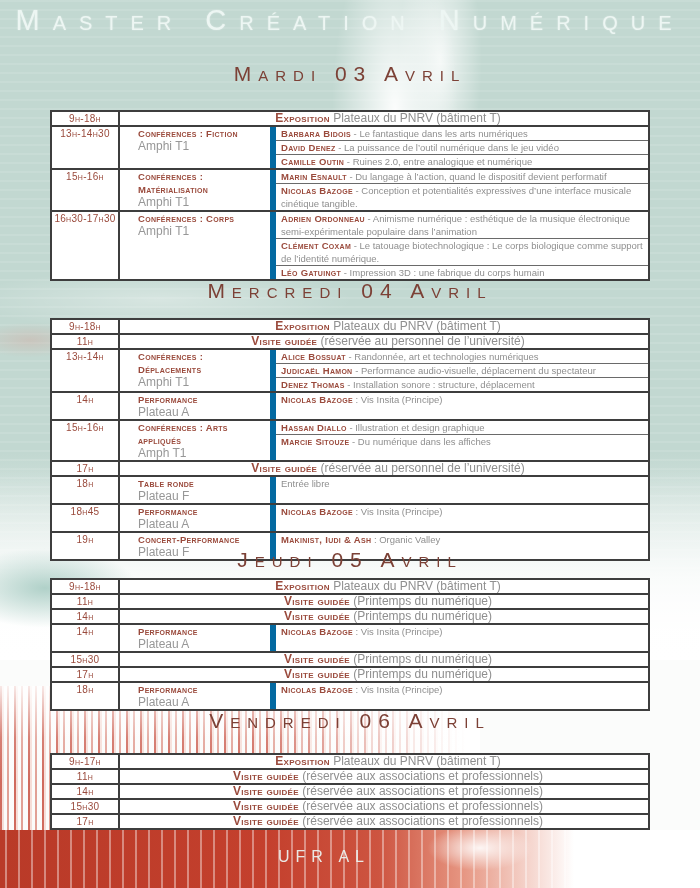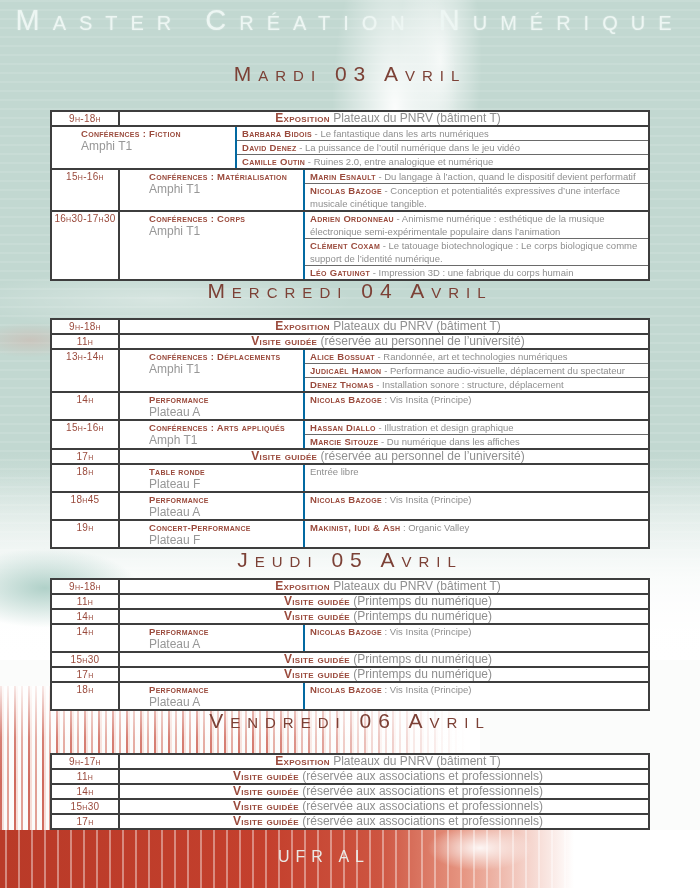--- a/index.html
+++ b/index.html
@@ -62,21 +62,21 @@
     position:absolute;left:50px;width:600px;background:#ffffff;
     border:2px solid #3e3e3e;box-sizing:border-box;
   }
   .row{display:flex;border-top:2px solid #3e3e3e;min-height:13px;align-items:stretch;}
   .row:first-child{border-top:none;border-radius:6px;}
   .cell-time{
     flex:0 0 66px;border-right:2px solid #3e3e3e;
     text-align:center;color:#9a4a3c;font-variant:small-caps;
     font-size:10px;line-height:13px;font-weight:500;letter-spacing:0.3px;
   }
-  .cell-cat{flex:0 0 156px;border-right:2px solid #0369a1;padding:0 0;box-sizing:border-box;margin-left:29px;}
+  .cell-cat{flex:0 0 156px;border-right:6px solid #0369a1;padding:0 18px;box-sizing:border-box;}
   .cat-label{color:#9a4a3c;font-variant:small-caps;font-size:9.5px;line-height:13px;font-weight:600;letter-spacing:0.3px;}
   .cat-loc{color:#979797;font-size:12px;line-height:13px;}
   .cell-content{flex:1 1 auto;min-width:0;}
   .entry{border-top:1px solid #6a6a6a;padding:0 5px;font-size:9.5px;line-height:13px;}
   .entry:first-child{border-top:none;}
   .entry-name{color:#9a4a3c;font-variant:small-caps;font-weight:600;letter-spacing:0.3px;}
   .entry-desc{color:#8f8f8f;}
   .merged{flex:1 1 auto;text-align:center;font-size:12px;line-height:13px;padding-left:8px;}
   .footer-text{
     position:absolute;top:848px;left:0;width:648px;text-align:center;
@@ -100,20 +100,21 @@
   <div class="day-heading" style="top:62px;">Mardi 03 Avril</div>
   <div class="sched" style="top:110px;">
     <div class="row">
       <div class="cell-time">9h-18h</div>
       <div class="merged">
         <span class="entry-name">Exposition</span>
         <span class="entry-desc">Plateaux du PNRV (bâtiment T)</span>
       </div>
     </div>
     <div class="row">
+      <div class="cell-time">13h-14h30</div>
       <div class="cell-cat">
         <div class="cat-label">Conférences : Fiction</div>
         <div class="cat-loc">Amphi T1</div>
       </div>
       <div class="cell-content">
         <div class="entry"><span class="entry-name">Barbara Bidois</span> <span class="entry-desc">- Le fantastique dans les arts numériques</span></div>
         <div class="entry"><span class="entry-name">David Denez</span> <span class="entry-desc">- La puissance de l’outil numérique dans le jeu vidéo</span></div>
         <div class="entry"><span class="entry-name">Camille Outin</span> <span class="entry-desc">- Ruines 2.0, entre analogique et numérique</span></div>
       </div>
     </div>

